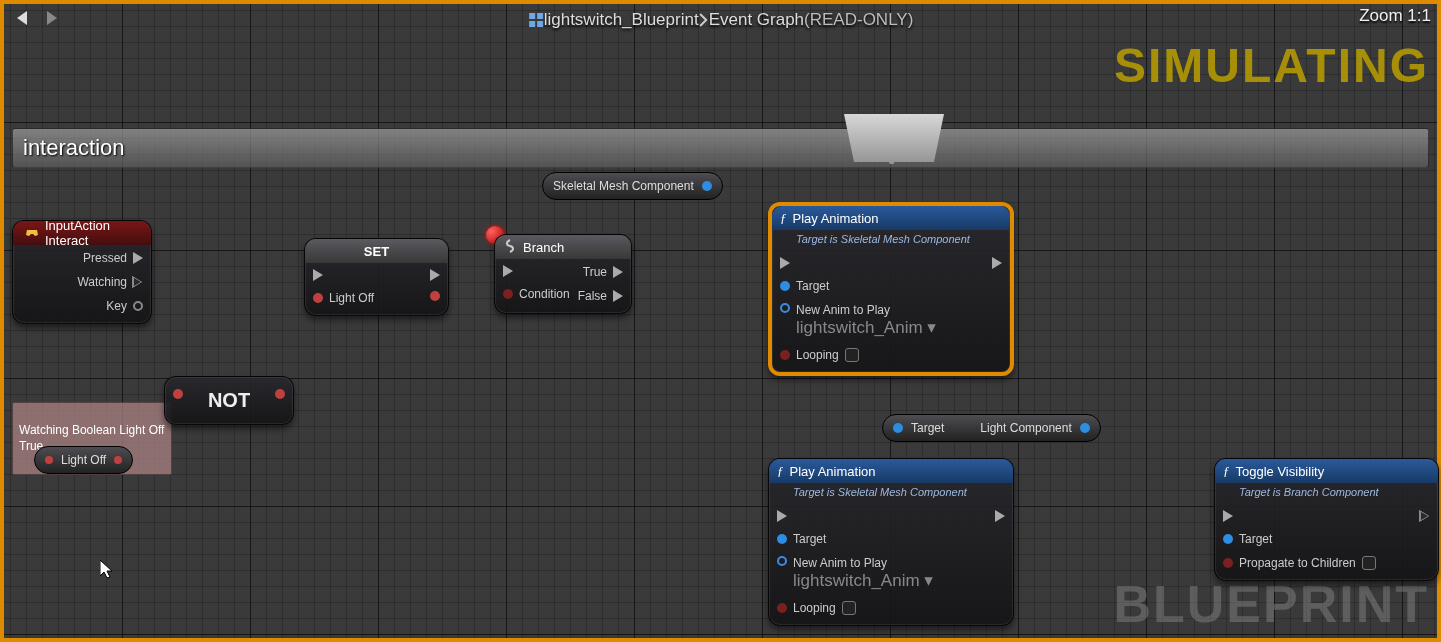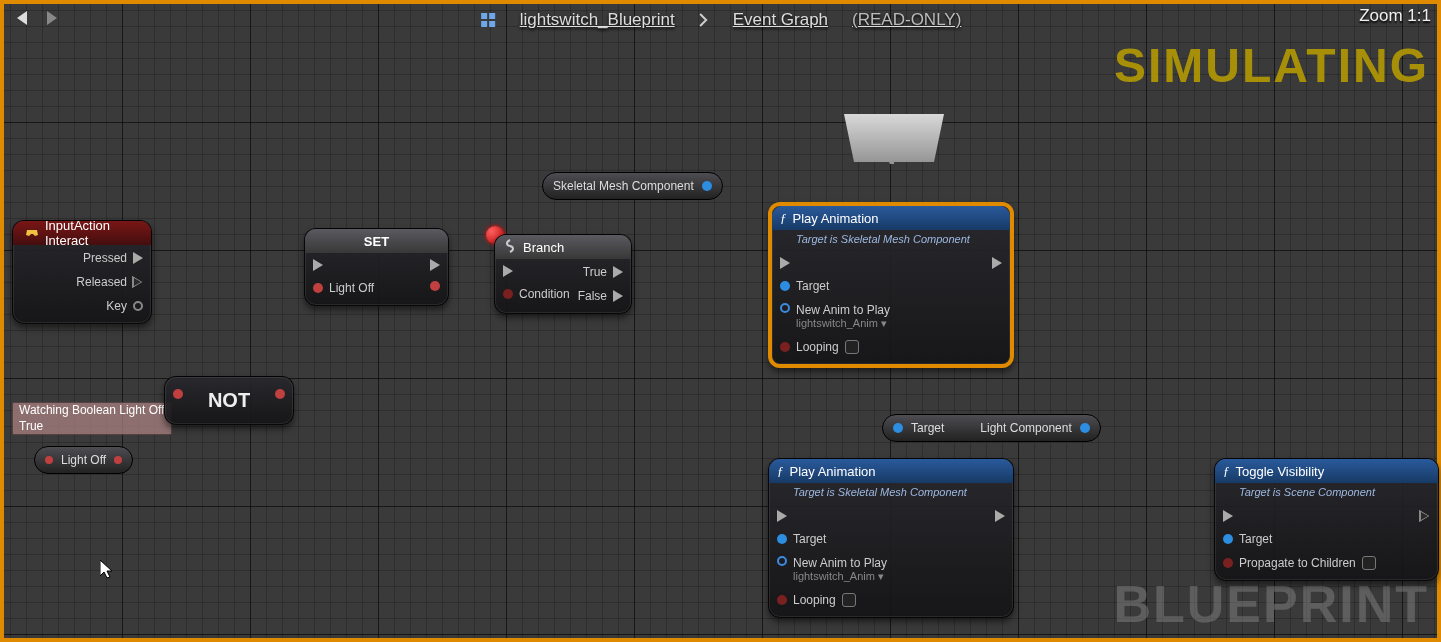--- a/index.html
+++ b/index.html
@@ -29,21 +29,21 @@
     position: absolute;
     top: 0; left: 0; right: 0;
     height: 32px;
     display: flex;
     align-items: center;
     font-size: 17px;
     font-weight: 500;
   }
   .nav-arrows { display: flex; gap: 10px; padding-left: 10px; }
   .nav-arrow { display:inline-block; }
-  .crumbs { position:absolute; left:50%; transform:translateX(-50%); display:flex; align-items:center; gap:24px; color:#ddd; text-shadow:0 2px 3px #000;text-decoration:underline;}
+  .crumbs { position:absolute; left:50%; transform:translateX(-50%); display:flex; align-items:center; gap:0; color:#ddd; text-shadow:0 2px 3px #000;}
   .crumb-icon { width:16px; height:16px; display:inline-block;}
   .crumb-sep svg, .crumb-icon svg { display:block;}
   .zoom { position:absolute; right:6px; top:2px; color:#eee; font-size:17px; text-shadow:0 2px 2px #000;}
   .watermark {
     position:absolute;
     right:8px;
     font-family: Impact, "Arial Black", sans-serif;
     font-weight:900;
     letter-spacing:2px;
     pointer-events:none;
@@ -121,21 +121,21 @@
   }
   .circle {
     width:10px; height:10px; border-radius:50%;
     background:#aaa; display:inline-block;
   }
   .circle.hollow { background:transparent; border:2px solid #888;}
   .circle.red { background:#c04040;}
   .circle.darkred { background:#7a2020;}
   .circle.obj { background:#2d8de0;}
   .lbl { font-size:12px; color:#ccc;}
-  .sub { font-size:11px; color:#888;}
+  .sub { font-size:17px; color:#888;}
   .checkbox {
     width:14px; height:14px; border:1px solid #777; background:#222; border-radius:3px;
     display:inline-block;
   }
   
   .pill {
     position:absolute;
     height:28px;
     border-radius:14px;
     background: linear-gradient(to bottom, #4d4d52, #222);
@@ -148,21 +148,21 @@
     position:absolute;
     width:18px;height:18px;border-radius:50%;
     background:radial-gradient(circle at 30% 30%, #ff6060, #b00000);
     box-shadow:0 0 4px #f00;
   }
   .tooltip {
     position:absolute;
     background:rgba(170,130,130,0.75);
     border:1px solid rgba(0,0,0,0.4);
     color:#fff; font-size:12px;
-    padding:0 6px;
+    padding:20px 6px;
     border-radius:2px;
     line-height:1.3;
   }
   .cursor { position:absolute; width:14px; height:20px; pointer-events:none;}
   
   .wires { position:absolute; inset:0; pointer-events:none; }
   .wires path { fill:none; stroke-linecap:round; }
   .w-orange { stroke:#f59a20; stroke-width:5; filter:drop-shadow(0 0 4px rgba(255,140,0,.5));}
   .w-orange-thick { stroke:#f58a00; stroke-width:9;}
   .w-red  { stroke:#993333; stroke-width:2.5;}
@@ -205,20 +205,23 @@
       </span>
       <span>Event Graph</span>
       <span style="color:#bbb">(READ-ONLY)</span>
     </div>
     <div class="zoom">Zoom 1:1</div>
   </div>
 
   <div class="watermark wm-sim">SIMULATING</div>
   <div class="watermark wm-bp">BLUEPRINT</div>
 
+  <div class="section-header">
+    <span>interaction</span>
+  </div>
   <svg class="comment-arrow">
     <polygon points="10,0 110,0 100,48 60,48 60,58 55,48 20,48" fill="url(#g1)"></polygon>
     <defs>
         <linearGradient id="g1" x1="0" y1="0" x2="0" y2="1">
           <stop offset="0" stop-color="#d8d8d8"></stop>
           <stop offset="1" stop-color="#888"></stop>
         </linearGradient>
       </defs>
   </svg>
 
@@ -271,21 +274,21 @@
       <span>InputAction Interact</span>
     </div>
     <div class="node-body">
       <div class="col"></div>
       <div class="col">
         <div class="row right">
           <span class="lbl">Pressed</span>
             <span class="exec"></span>
         </div>
         <div class="row right">
-          <span class="lbl">Released</span>
+          <span class="lbl">Watching</span>
             <span class="exec hollow"></span>
         </div>
         <div class="row right">
           <span class="lbl">Key</span>
             <span class="circle hollow"></span>
         </div>
       </div>
     </div>
   </div>
 
@@ -303,21 +306,21 @@
   <div class="node" style="left:160px; top:372px; width:130px">
     <div class="node-body center">
       <div style="display:flex;align-items:flex-start;justify-content:space-between;width:100%">
         <span class="circle red"></span>
         <span class="lbl" style="font-size:20px;font-weight:700;color:#eee">NOT</span>
         <span class="circle red"></span>
       </div>
     </div>
   </div>
 
-  <div class="node" style="left:300px; top:224px; width:145px">
+  <div class="node" style="left:300px; top:234px; width:145px">
     <div class="node-header grey" style="justify-content:center">
       <span style="font-weight:600">SET</span>
     </div>
     <div class="node-body">
       <div class="col">
         <div class="row">
             <span class="exec"></span>
           </div>
         <div class="row">
           <span class="circle red"></span>
@@ -452,21 +455,21 @@
           </div>
       </div>
     </div>
   </div>
 
   <div class="node" style="left:1210px; top:454px; width:225px">
     <div class="node-header blue">
       <span style="font-style:italic;font-family:serif">ƒ</span>
       <span>Toggle Visibility</span>
     </div>
-    <div class="node-sub">Target is Scene Component</div>
+    <div class="node-sub">Target is Branch Component</div>
     <div class="node-body">
       <div class="col">
         <div class="row">
             <span class="exec"></span>
           </div>
         <div class="row">
           <span class="circle obj"></span>
             <span class="lbl">Target</span>
         </div>
         <div class="row">

